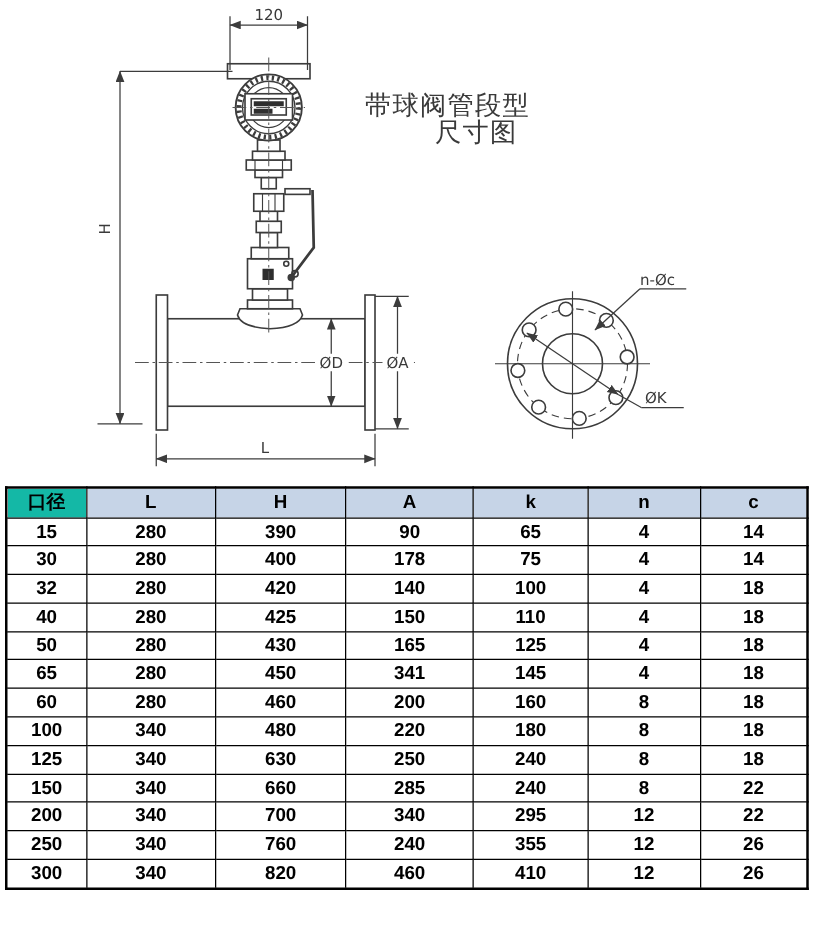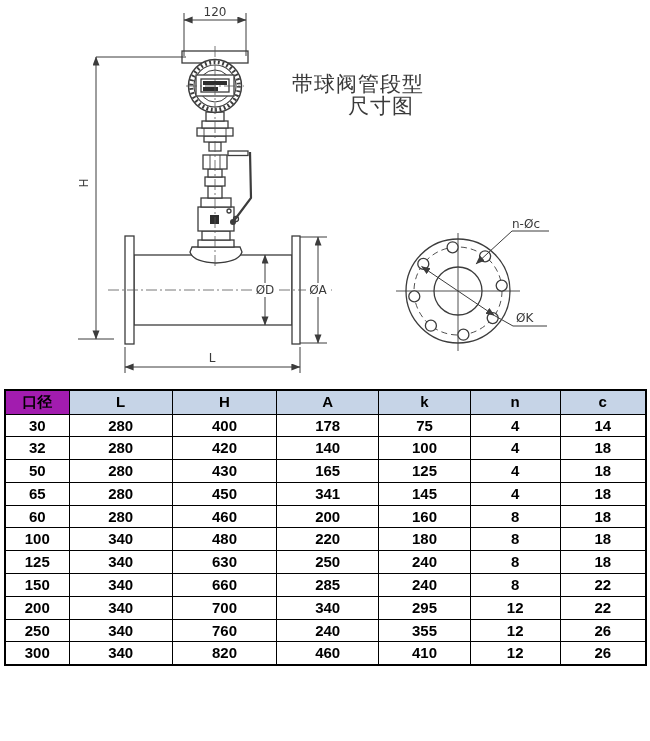--- a/index.html
+++ b/index.html
@@ -165,45 +165,63 @@
         <col style="width: 10%;">
         <col style="width: 16.1%;">
         <col style="width: 16.3%;">
         <col style="width: 15.9%;">
         <col style="width: 14.3%;">
         <col style="width: 14%;">
         <col style="width: 13.4%;">
       </colgroup>
     <thead>
         <tr>
-          <th style="background: #a21caf;">口径</th>
+          <th style="background: #14b8a6;">口径</th>
           <th style="background: rgb(198, 212, 231);">L</th>
           <th style="background: rgb(198, 212, 231);">H</th>
           <th style="background: rgb(198, 212, 231);">A</th>
           <th style="background: rgb(198, 212, 231);">k</th>
           <th style="background: rgb(198, 212, 231);">n</th>
           <th style="background: rgb(198, 212, 231);">c</th>
         </tr>
       </thead>
     <tbody>
         <tr>
+          <td>15</td>
+          <td>280</td>
+          <td>390</td>
+          <td>90</td>
+          <td>65</td>
+          <td>4</td>
+          <td>14</td>
+        </tr>
+        <tr>
           <td>30</td>
           <td>280</td>
           <td>400</td>
           <td>178</td>
           <td>75</td>
           <td>4</td>
           <td>14</td>
         </tr>
         <tr>
           <td>32</td>
           <td>280</td>
           <td>420</td>
           <td>140</td>
           <td>100</td>
+          <td>4</td>
+          <td>18</td>
+        </tr>
+        <tr>
+          <td>40</td>
+          <td>280</td>
+          <td>425</td>
+          <td>150</td>
+          <td>110</td>
           <td>4</td>
           <td>18</td>
         </tr>
         <tr>
           <td>50</td>
           <td>280</td>
           <td>430</td>
           <td>165</td>
           <td>125</td>
           <td>4</td>

